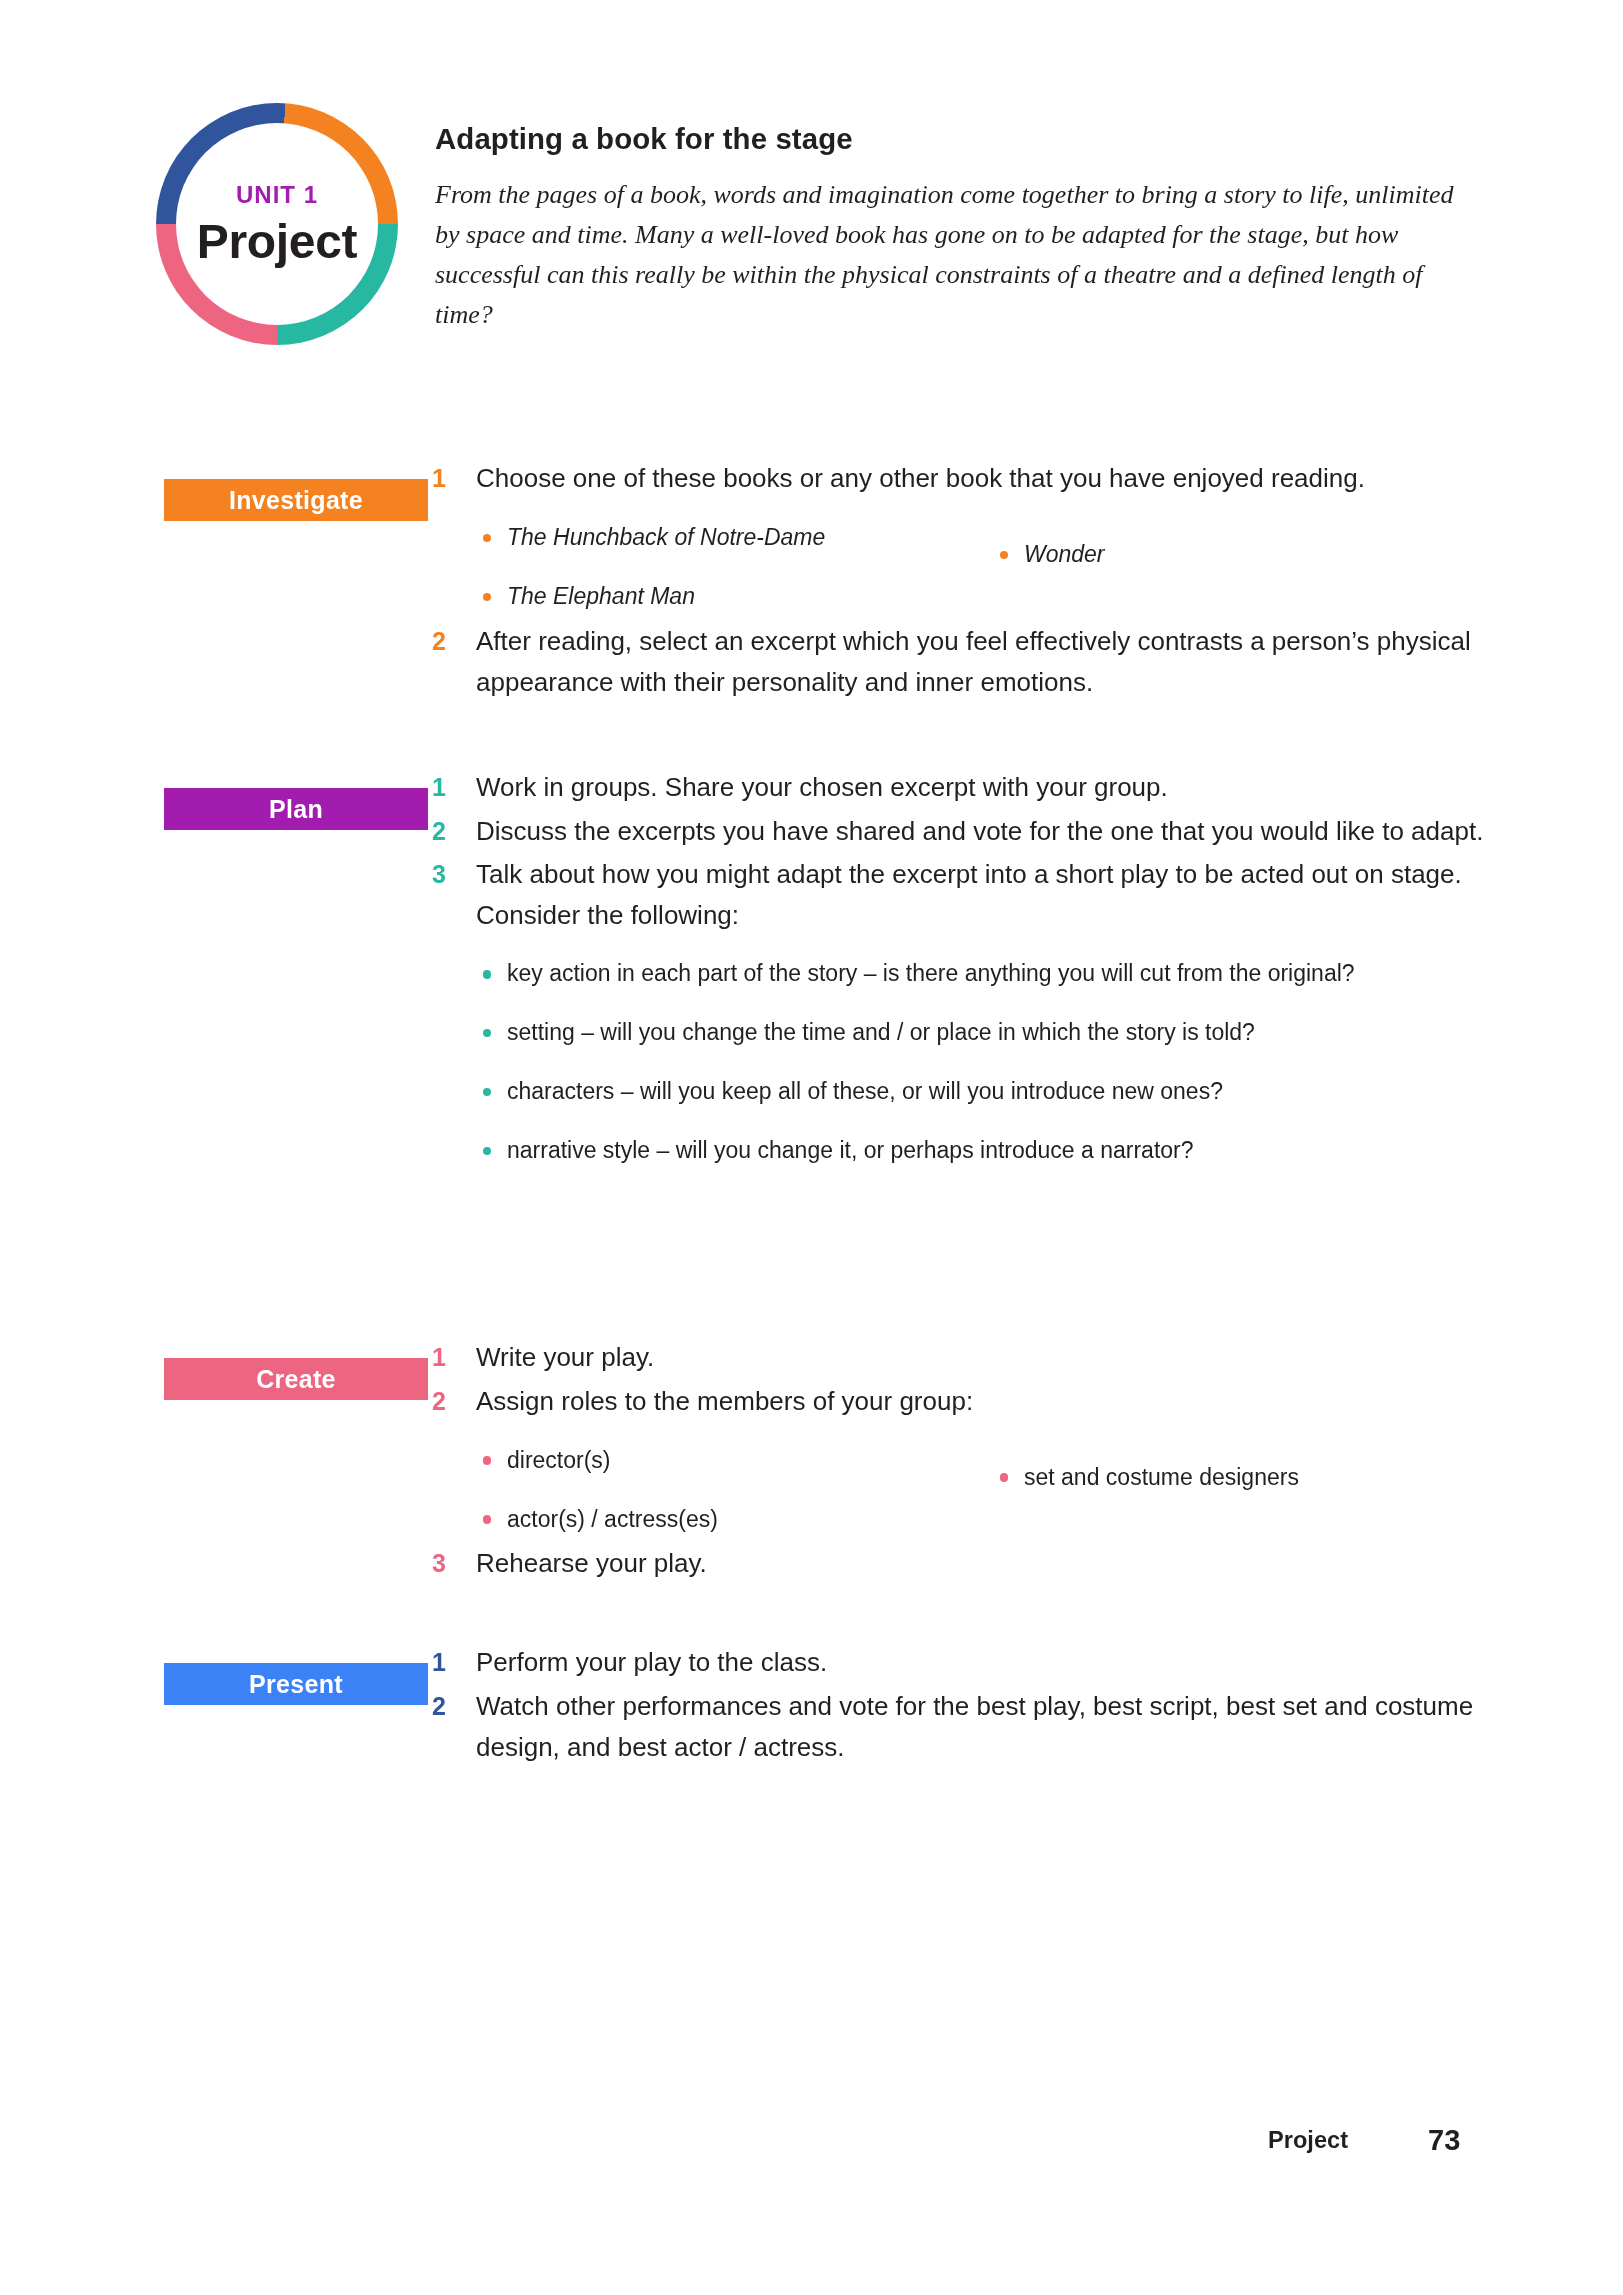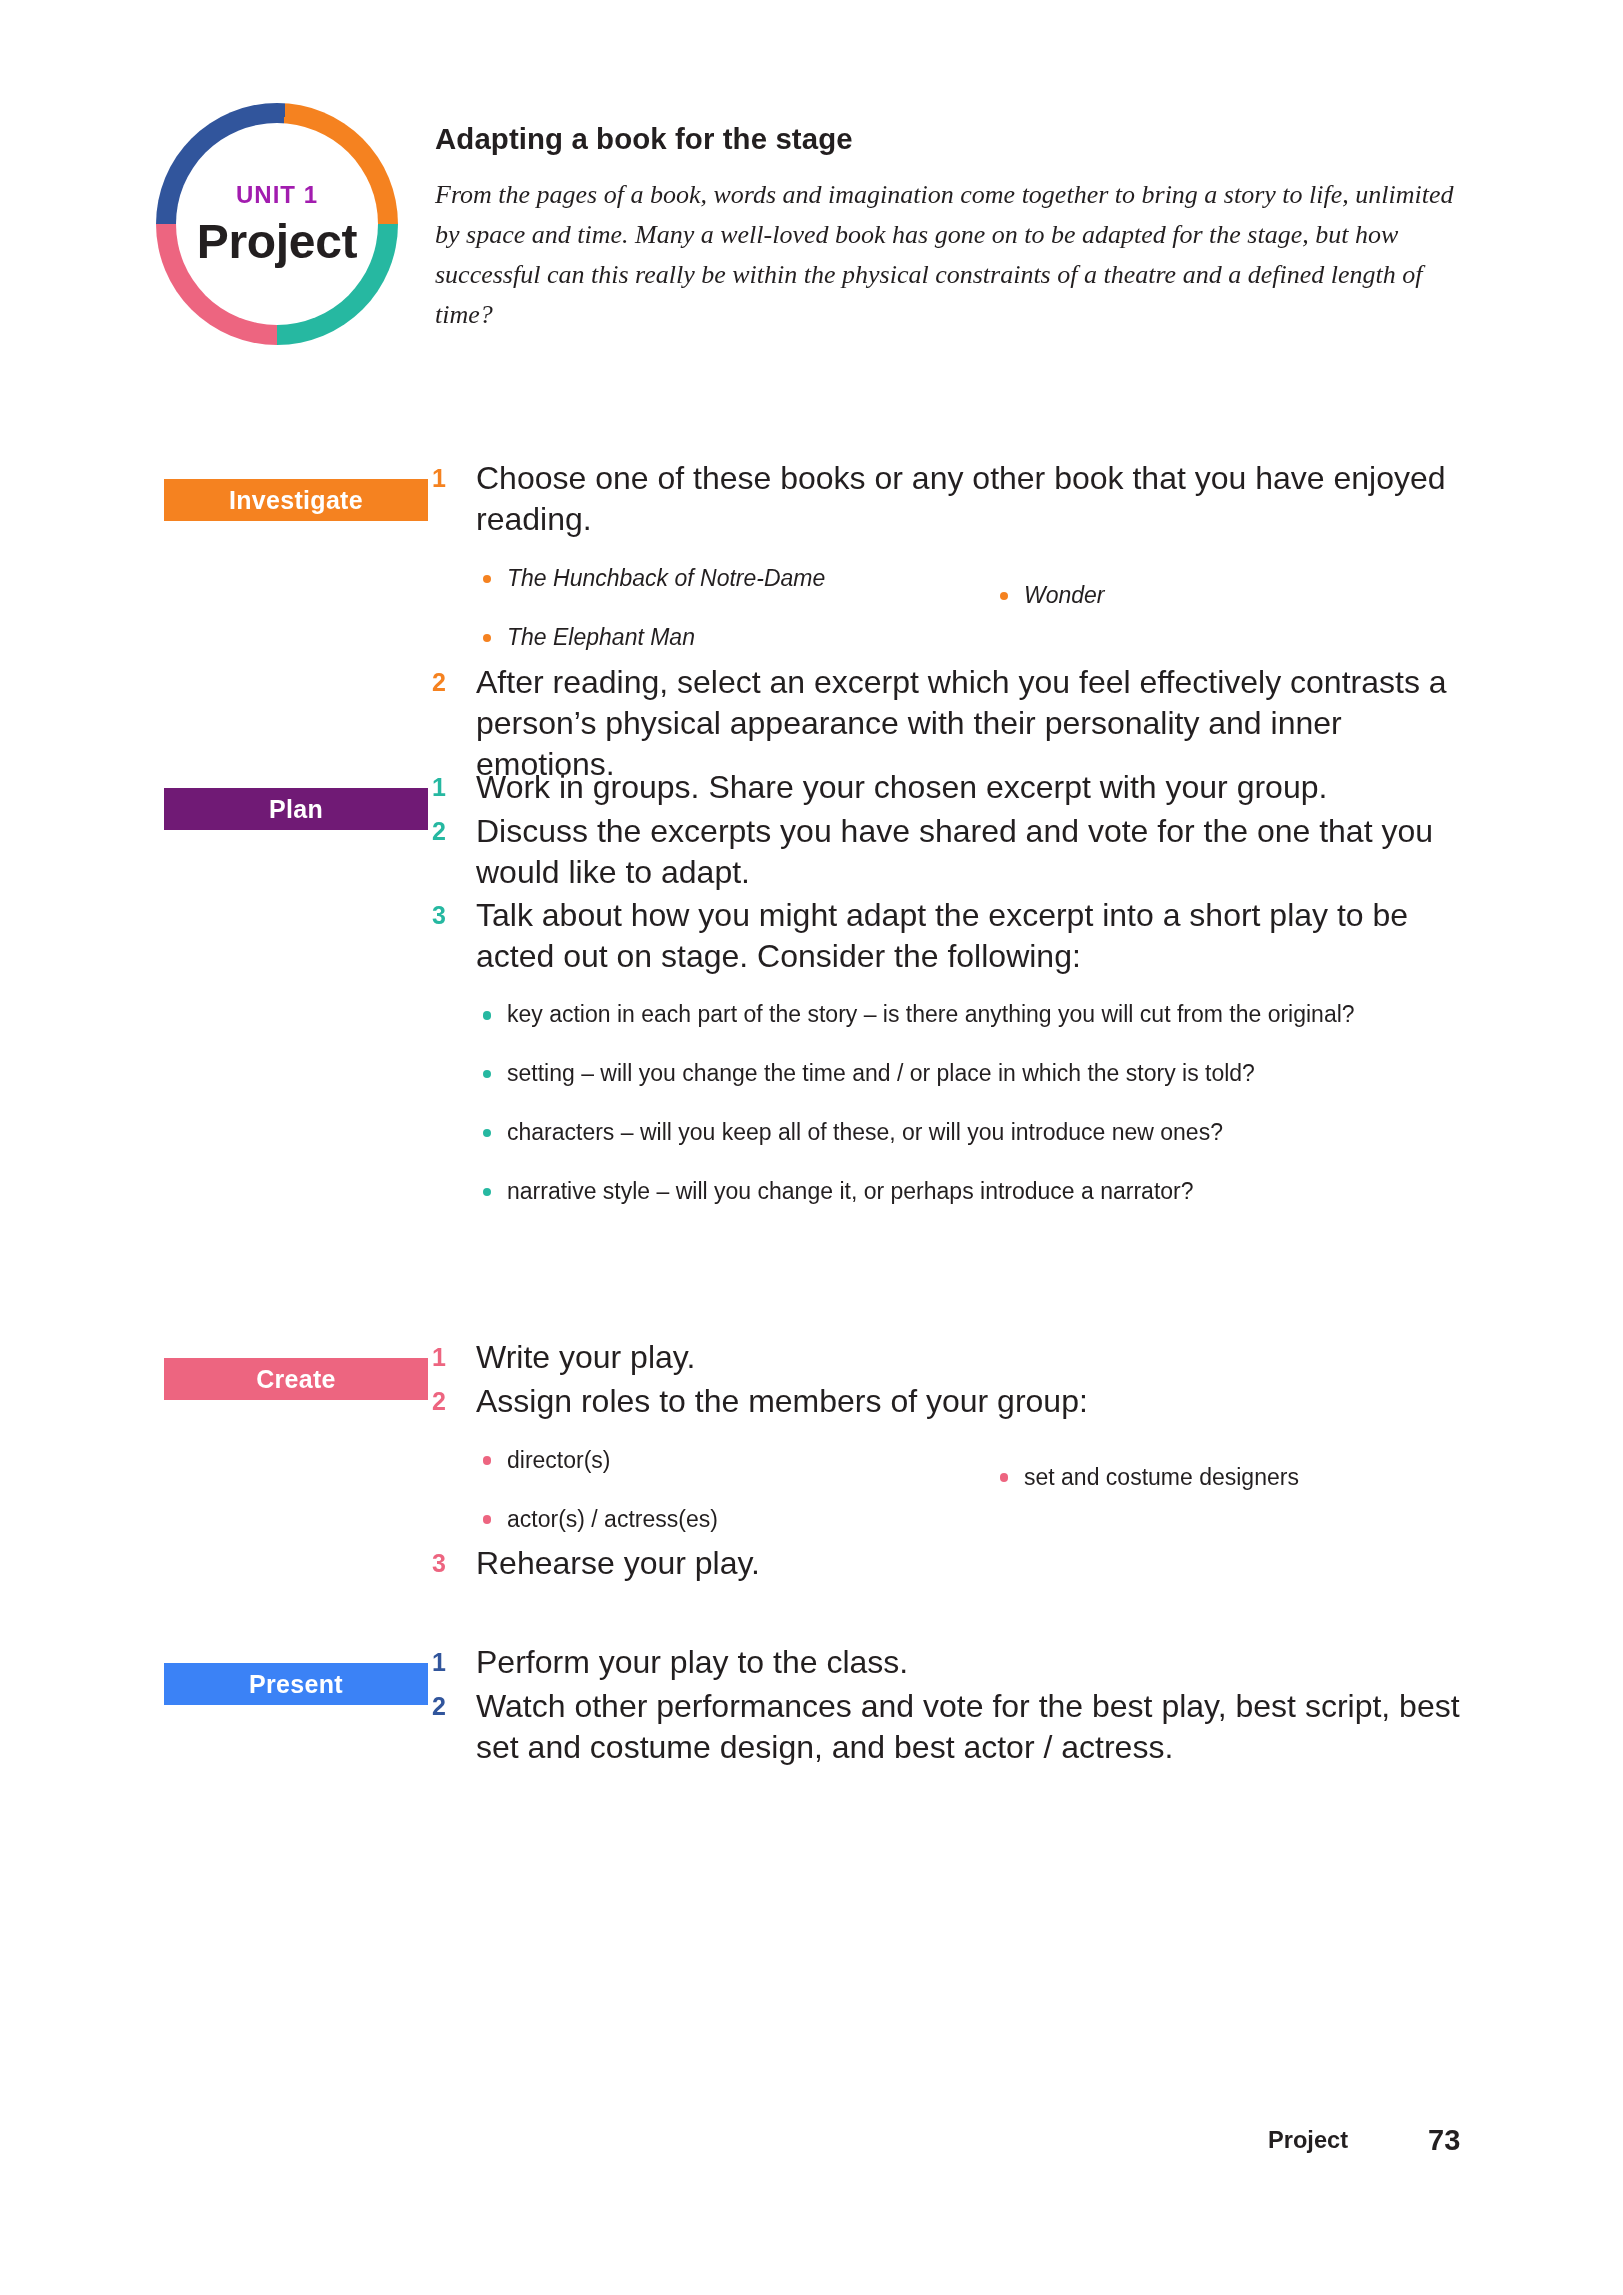--- a/index.html
+++ b/index.html
@@ -137,21 +137,21 @@
     left: 0;
     top: 0;
     width: 31px;
     font-size: 25px;
     font-weight: 700;
     line-height: 41px;
   }
   .item-text {
     display: block;
     margin-left: 44px;
-    font-size: 32px;
+    font-size: 26px;
     line-height: 41px;
     color: #231f20;
   }
 
   
   .bullets {
     position: relative;
     margin: 1.3px 0 3.9px 0;
   }
   .bullets.two-col {
@@ -185,21 +185,21 @@
     width: 497px;
   }
   .bullet.col-right.row2 { top: 42px; }
 
   
   .c-orange { color: #F58220; }
   .c-teal   { color: #26B8A1; }
   .c-pink   { color: #ED6580; }
   .c-blue   { color: #31559C; }
   .bg-orange { background: #F58220; }
-  .bg-teal   { background: #701a75; }
+  .bg-teal   { background: #a21caf; }
   .bg-pink   { background: #ED6580; }
   .bg-blue   { background: #3b82f6; }
   .d-orange { background: #F58220; }
   .d-teal   { background: #26B8A1; }
   .d-pink   { background: #ED6580; }
 
   
   .footer {
     position: absolute;
     left: 0;

